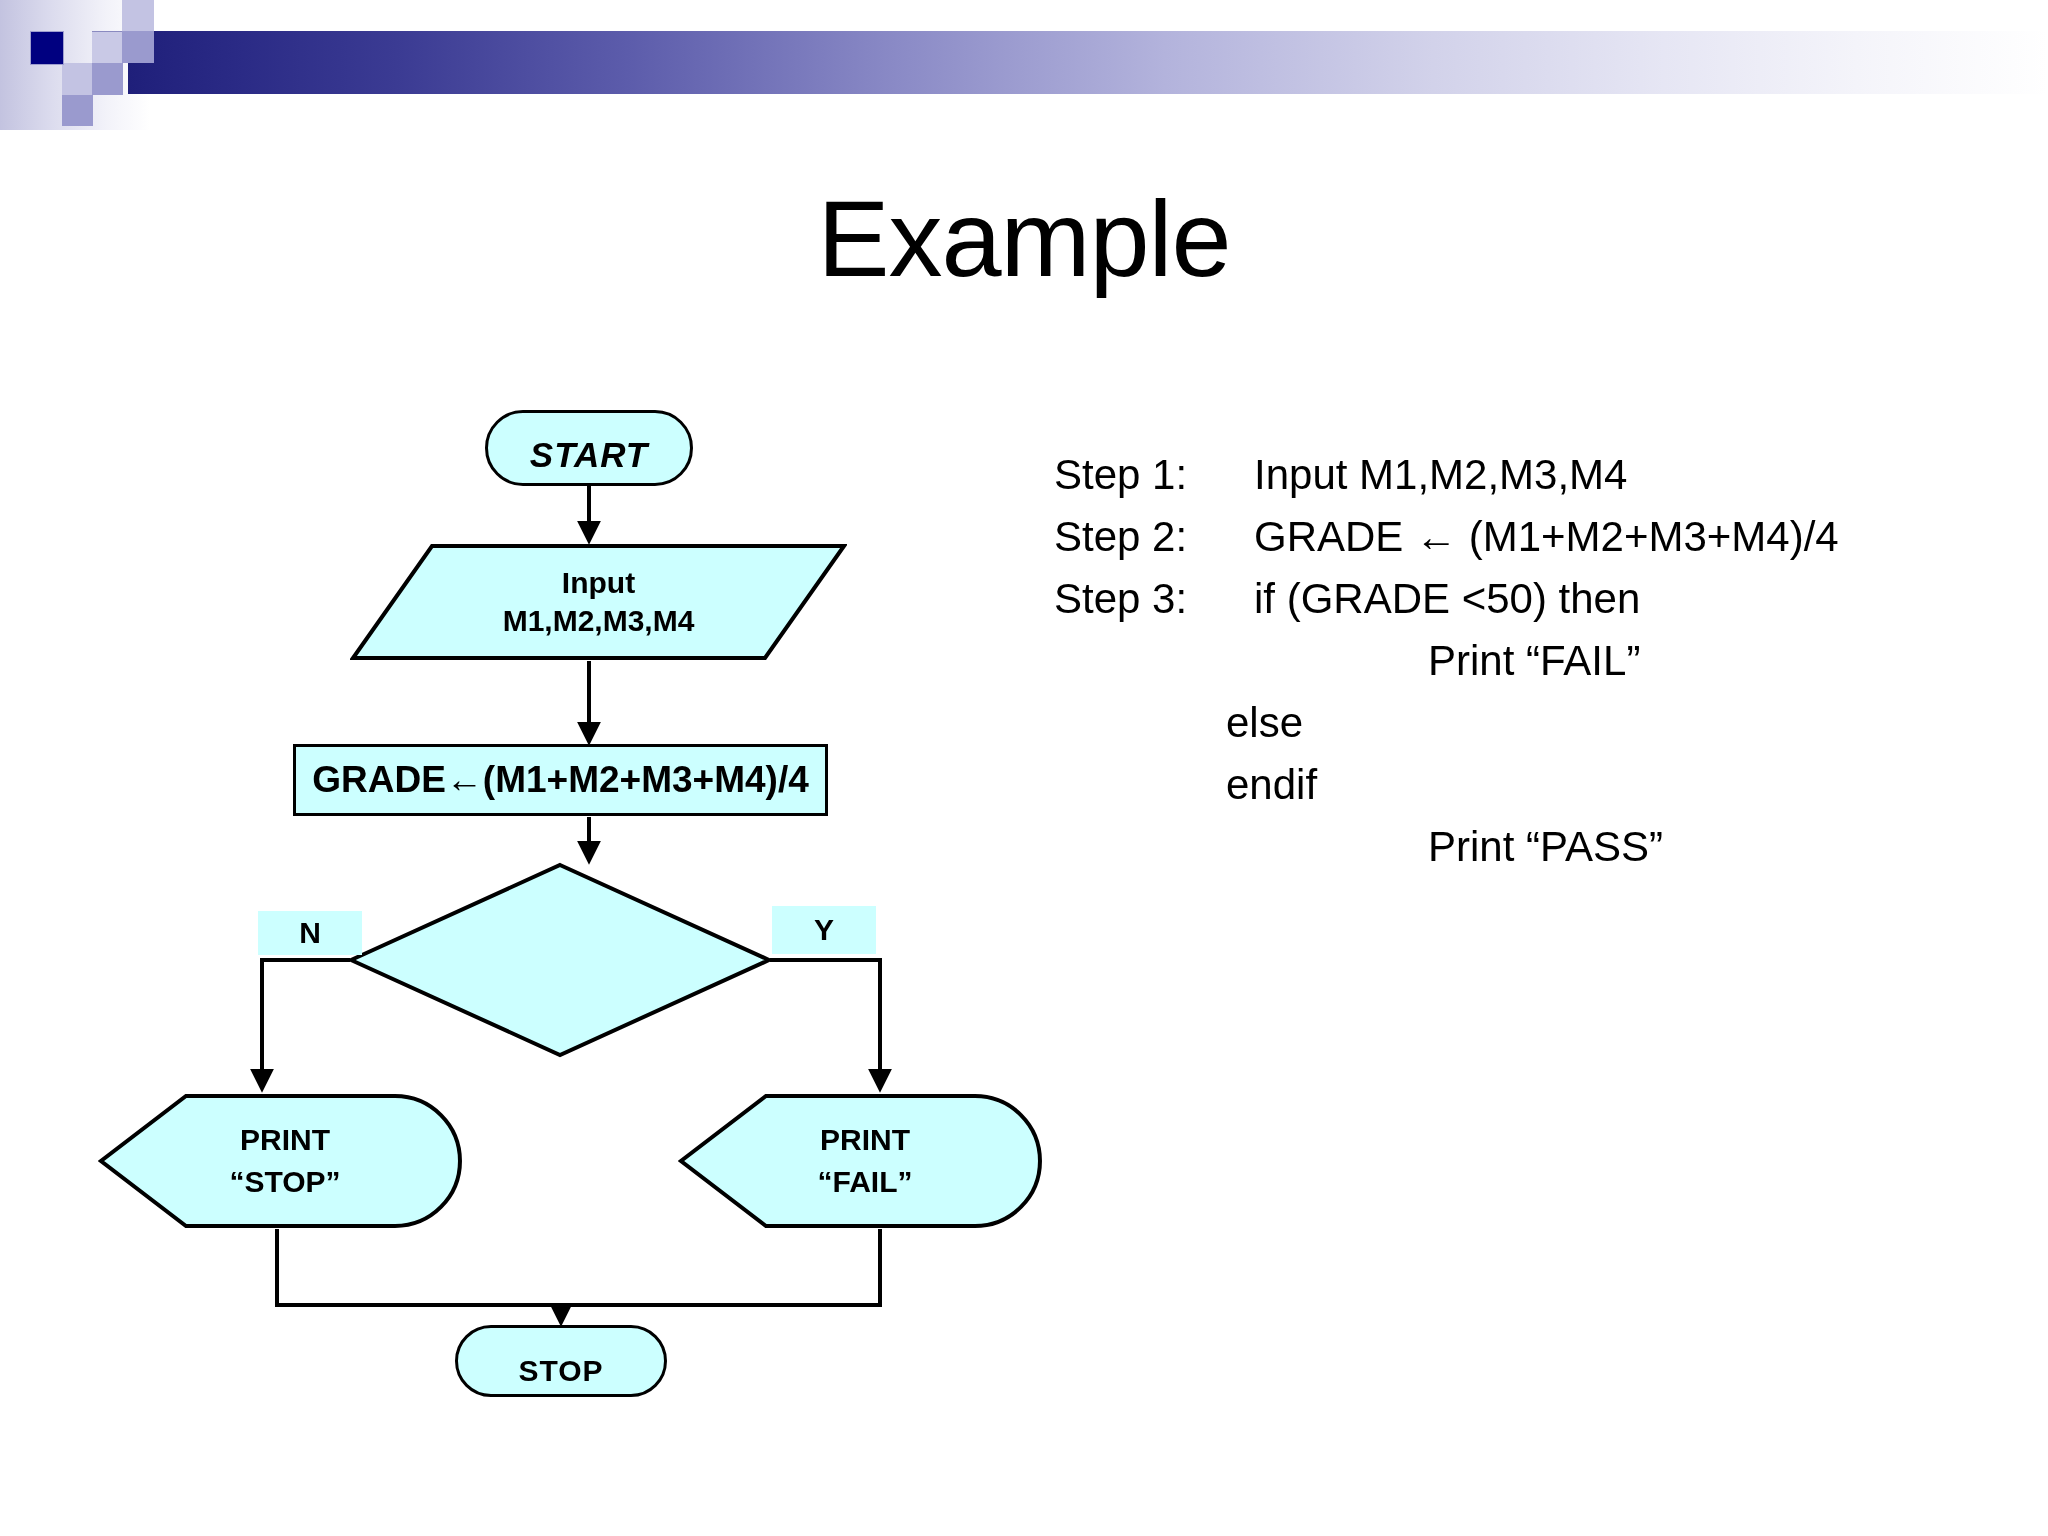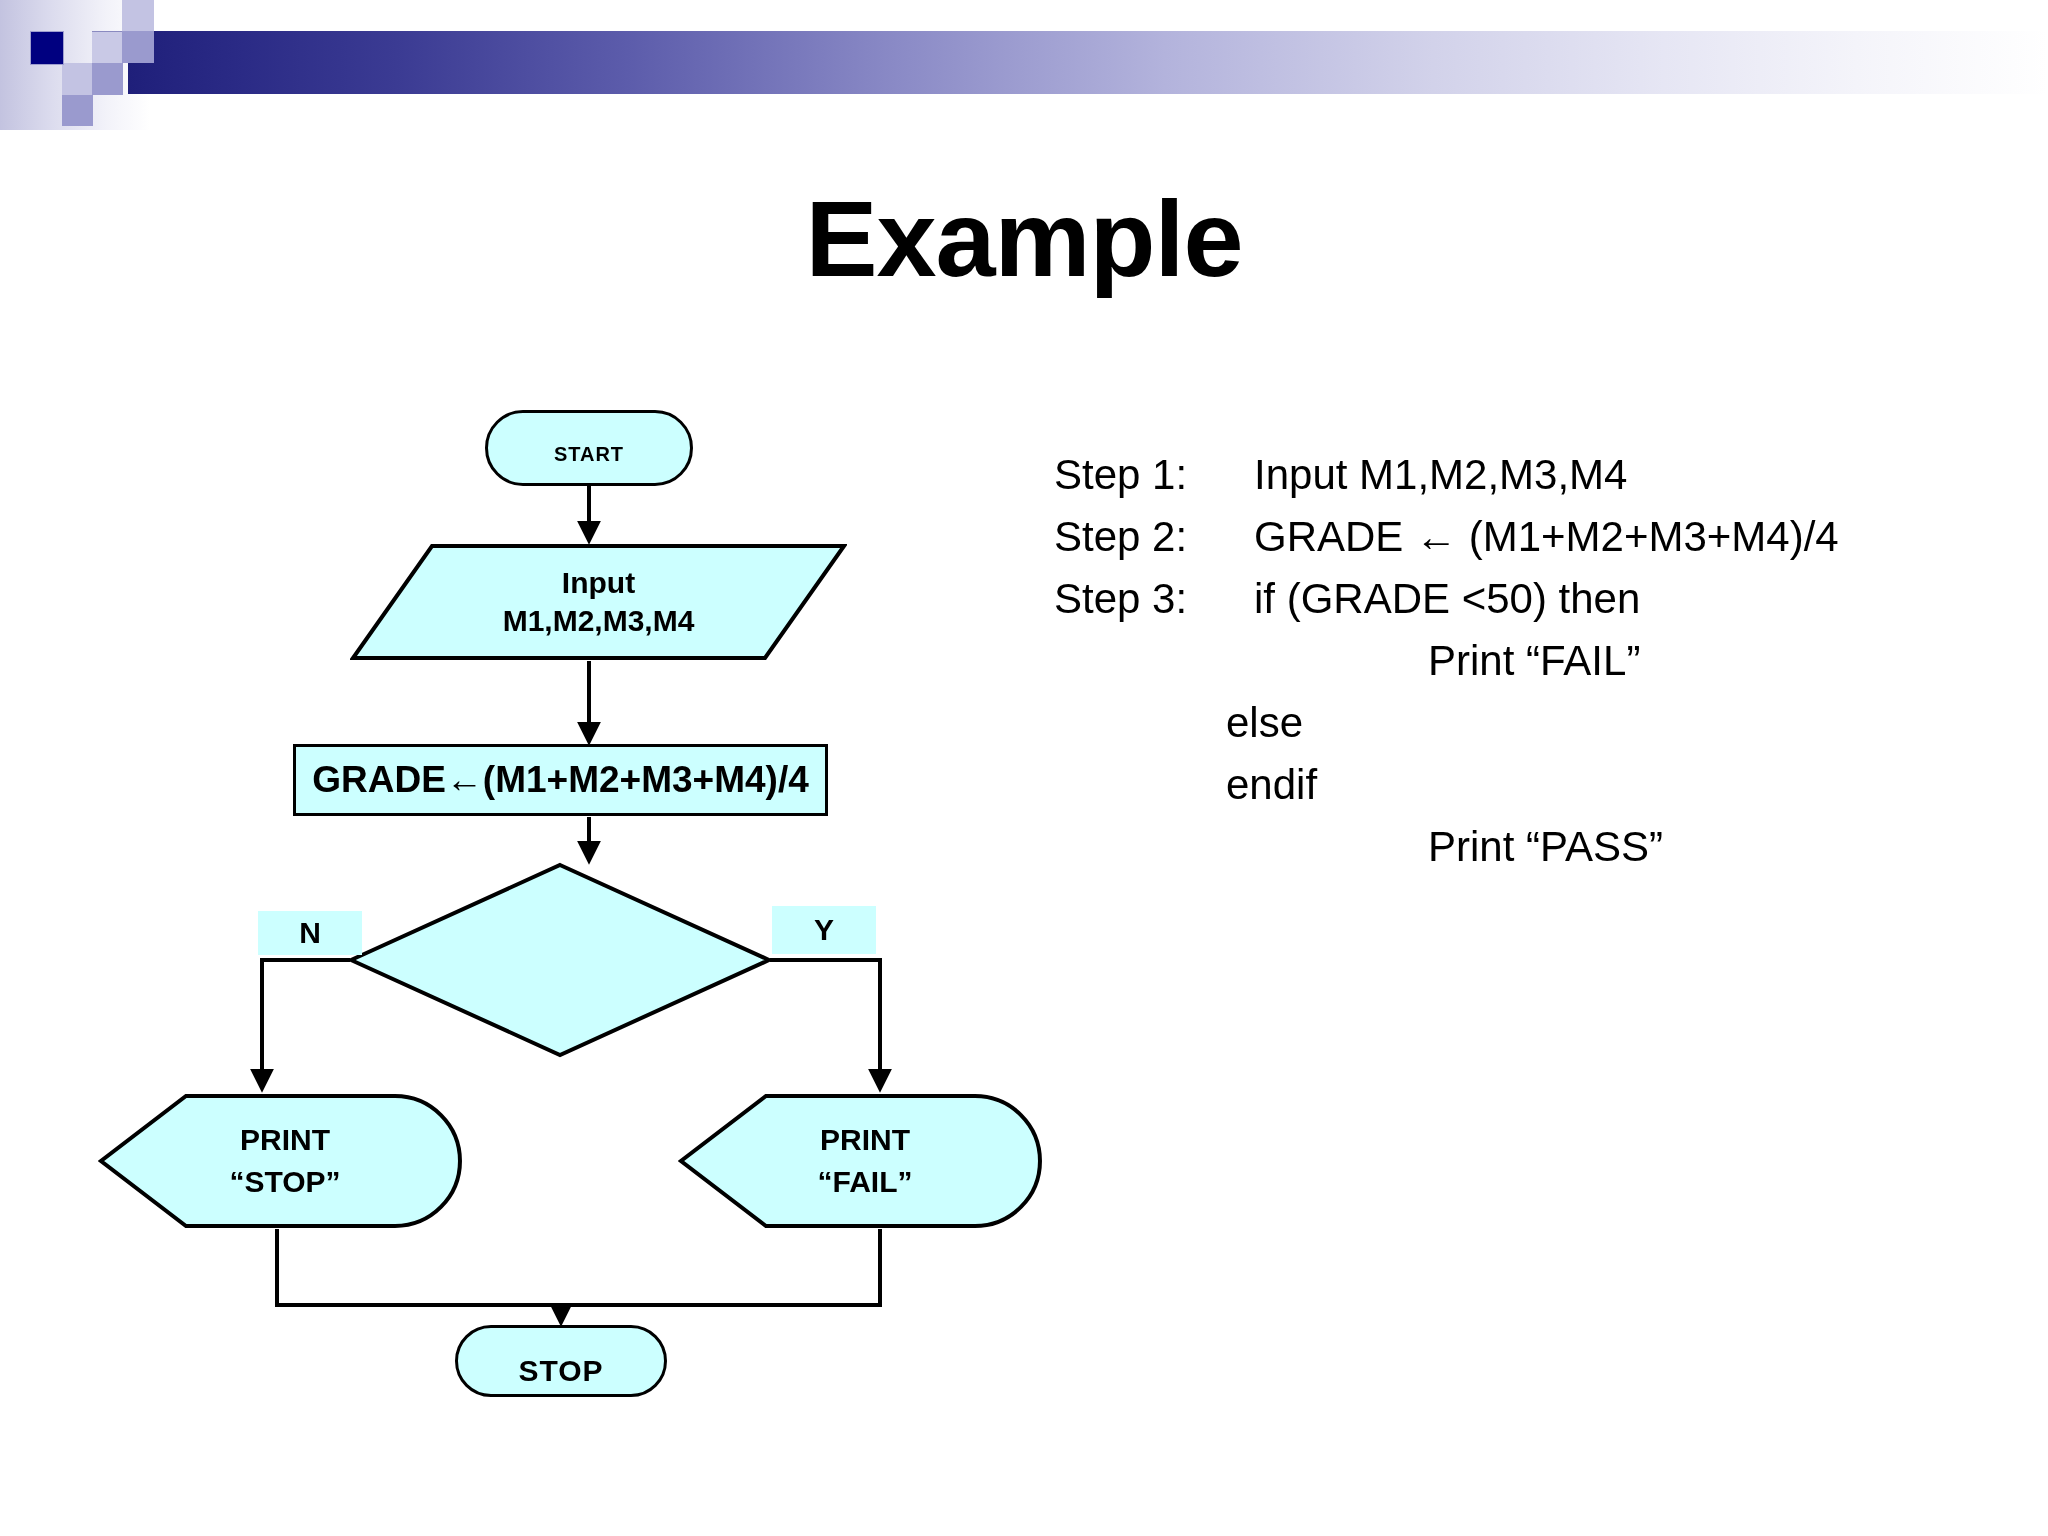--- a/index.html
+++ b/index.html
@@ -64,21 +64,21 @@
   .sq-mid-c { left: 62px;  top: 95px;  width: 31px; height: 31px; background: #9a9ace; }
 
   
   #page-title {
     position: absolute;
     left: 0;
     top: 185px;
     width: 2048px;
     text-align: center;
     font-size: 108px;
-    font-weight: 700;
+    font-weight: 400;
     color: #000000;
     letter-spacing: -1px;
     line-height: 1.0;
   }
 
   
   #pseudocode {
     position: absolute;
     left: 1018px;
     top: 444px;
@@ -125,22 +125,23 @@
     box-sizing: border-box;
   }
   #node-start {
     left: 485px; top: 410px;
     width: 208px; height: 76px;
     border-radius: 38px;
   }
   #label-start {
     left: 485px; top: 410px;
     width: 208px; height: 89px;
-    font-size: 20px;
+    font-size: 35px;
     letter-spacing: 1px;
+    font-style: italic;
   }
   #node-stop {
     left: 455px; top: 1325px;
     width: 212px; height: 72px;
     border-radius: 36px;
   }
   #label-stop {
     left: 455px; top: 1325px;
     width: 212px; height: 92px;
     font-size: 30px;

